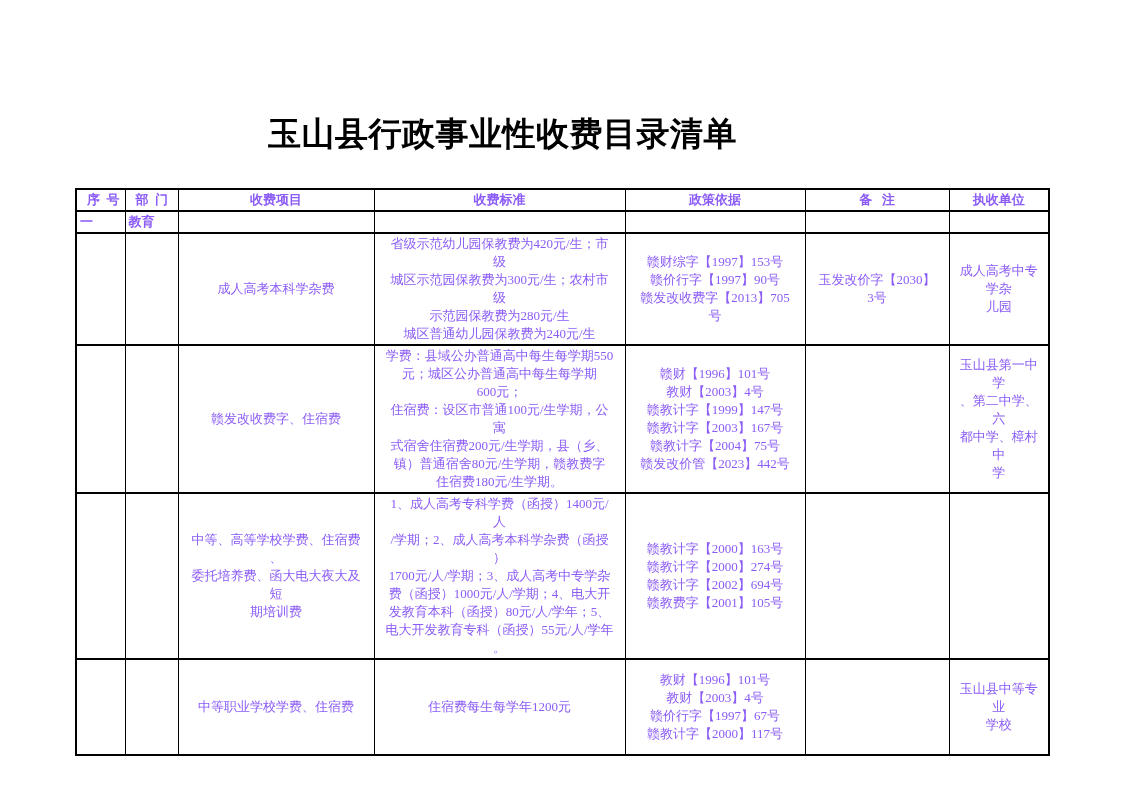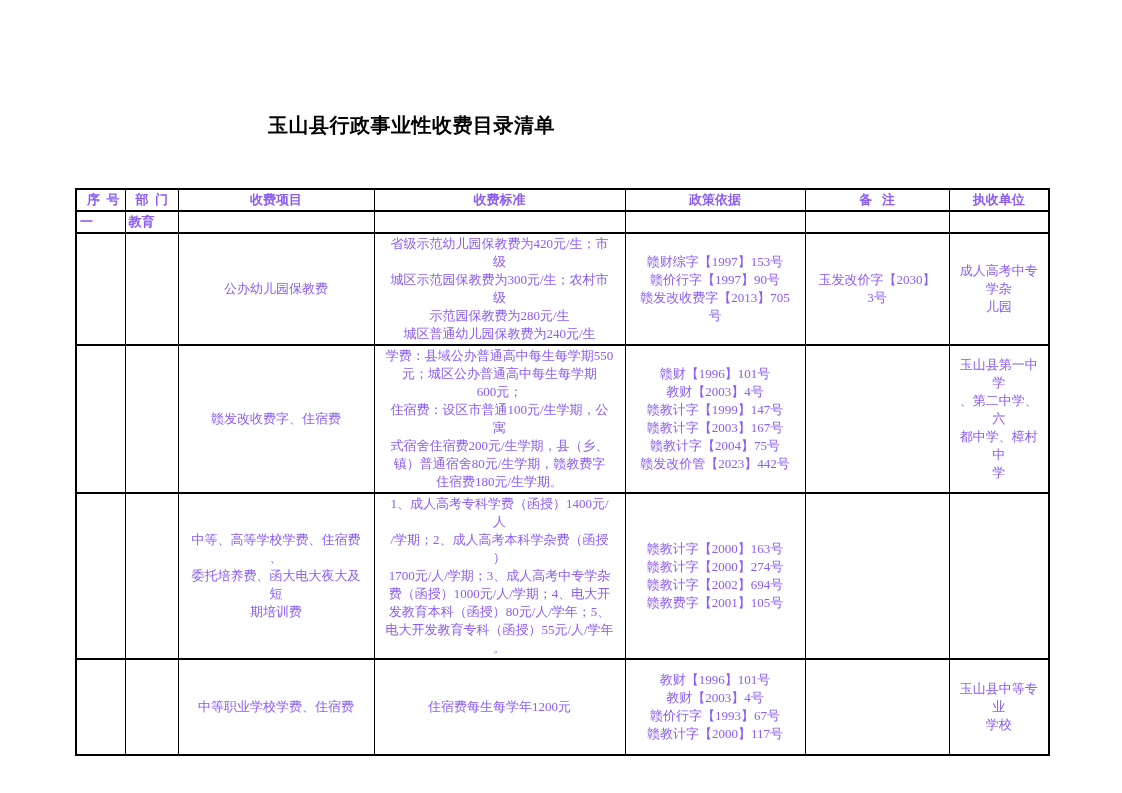--- a/index.html
+++ b/index.html
@@ -10,21 +10,21 @@
     height:793px;
     background:#ffffff;
     overflow:hidden;
     font-family:"Liberation Serif","DejaVu Serif",serif;
     color:#000000;
   }
   .doc-title {
     position:absolute;
     left:268px;
     top:112px;
-    font-size:20px;
+    font-size:33px;
     font-weight:bold;
     letter-spacing:0.5px;
     white-space:nowrap;
     color:#000000;
   }
   table.fee-table {
     position:absolute;
     left:75px;
     top:188px;
     width:973px;
@@ -95,21 +95,21 @@
       <td></td>
       <td></td>
       <td></td>
       <td></td>
       <td></td>
     </tr>
 
     <tr class="data-row" style="height:73px">
       <td></td>
       <td></td>
-      <td>公办幼儿园保教费</td>
+      <td>成人高考本科学杂费</td>
       <td>省级示范幼儿园保教费为420元/生；市级
 城区示范园保教费为300元/生；农村市级
 示范园保教费为280元/生
 城区普通幼儿园保教费为240元/生</td>
       <td class="policy-cell">赣财综字【1997】153号
 赣价行字【1997】90号
 赣发改收费字【2013】705号</td>
       <td>玉发改价字【2030】3号</td>
       <td>成人高考中专学杂
 儿园</td>
@@ -160,21 +160,21 @@
       <td></td>
     </tr>
 
     <tr class="data-row" style="height:96px">
       <td></td>
       <td></td>
       <td>中等职业学校学费、住宿费</td>
       <td>住宿费每生每学年1200元</td>
       <td class="policy-cell">教财【1996】101号
 教财【2003】4号
-赣价行字【1993】67号
+赣价行字【1997】67号
 赣教计字【2000】117号</td>
       <td></td>
       <td>玉山县中等专业
 学校</td>
     </tr>
 
   </tbody>
     </table>
 </div>
 

